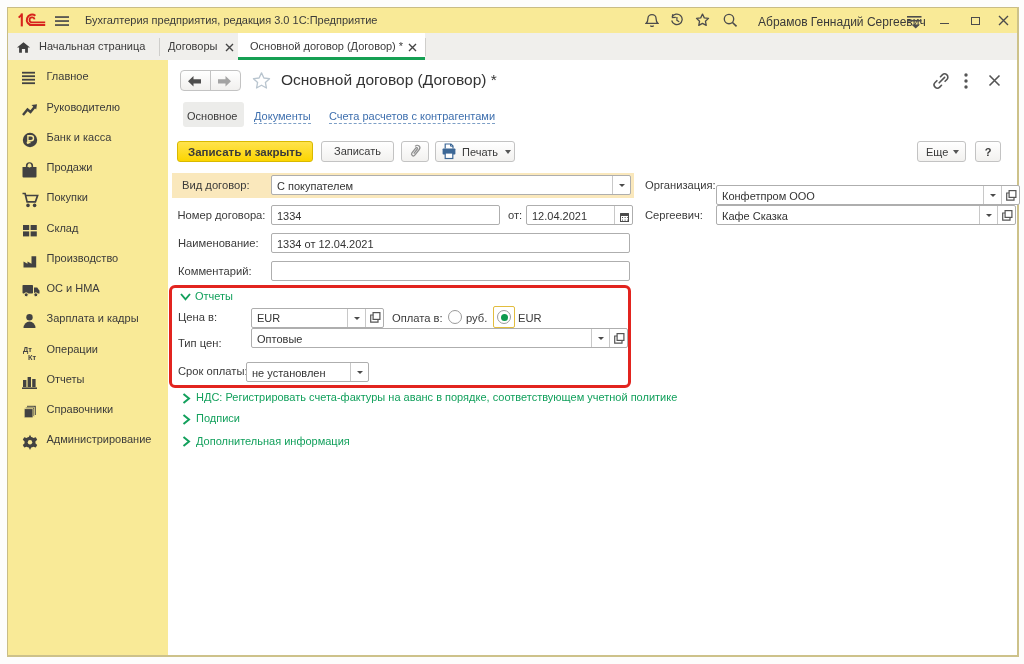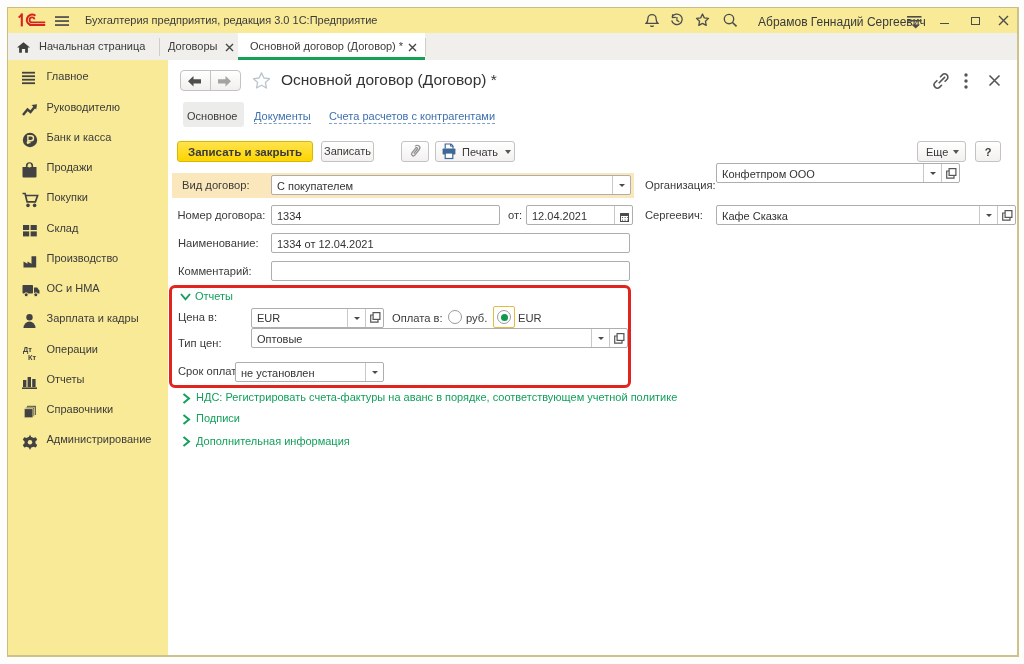--- a/index.html
+++ b/index.html
@@ -236,21 +236,21 @@
   <svg class="abs" style="left:988px;top:74px" width="13" height="13" viewBox="0 0 13 13">
       <path d="M1.5 1.5 L11.5 11.5 M11.5 1.5 L1.5 11.5" stroke="#555" stroke-width="1.6"></path>
     </svg>
 
   <div class="abs" style="left:183px;top:102px;width:61px;height:25px;background:#ececea;border-radius:3px"></div>
   <div class="abs" style="left:187px;top:109.5px;font-size:11px;color:#3a3a3a">Основное</div>
   <div class="abs" style="left:254px;top:109.5px;font-size:11px;color:#3e6fae;border-bottom:1px dashed #7d9fc6;padding-bottom:1px">Документы</div>
   <div class="abs" style="left:329px;top:109.5px;font-size:11px;color:#3e6fae;border-bottom:1px dashed #7d9fc6;padding-bottom:1px">Счета расчетов с контрагентами</div>
 
   <div class="abs" style="left:177px;top:141px;width:136px;height:21px;background:linear-gradient(#ffe34d,#fcd500);border:1px solid #d9b900;border-radius:3px;text-align:center;font-size:11.5px;font-weight:bold;color:#3a3a3a;line-height:21px">Записать и закрыть</div>
-  <div class="btn" style="left:321px;top:141px;width:53px;line-height:19px">Записать</div>
+  <div class="btn" style="left:321px;top:141px;width:73px;line-height:19px">Записать</div>
   <div class="btn" style="left:401px;top:141px;width:28px"></div>
   <svg class="abs" style="left:406px;top:142px" width="18" height="18" viewBox="0 0 18 18">
       <path d="M6.2 5.2 a2.6 2.6 0 0 1 5.2 0 l0 7.2 a1.8 1.8 0 0 1 -3.6 0 l0 -6.4 a0.9 0.9 0 0 1 1.8 0 l0 5.8" fill="none" stroke="#909090" stroke-width="1.3" transform="rotate(38 9 9)"></path>
     </svg>
   <div class="btn" style="left:435px;top:141px;width:80px"></div>
   <svg class="abs" style="left:442px;top:143px" width="14" height="17" viewBox="0 0 14 17">
       <path d="M3.2 5.5 V1 H9 L11 3 V5.5" fill="#fff" stroke="#3c6796" stroke-width="1.2"></path>
       <path d="M8.5 1 V3.2 H11" fill="none" stroke="#3c6796" stroke-width="1"></path>
       <rect x="0.6" y="5.5" width="12.8" height="6" rx="0.8" fill="#3c6796"></rect>
       <rect x="3.2" y="10" width="7.6" height="5.5" fill="#fff" stroke="#3c6796" stroke-width="1.2"></rect>
@@ -259,21 +259,21 @@
   <div class="abs" style="left:505px;top:150px;border-left:3.5px solid transparent;border-right:3.5px solid transparent;border-top:4px solid #555"></div>
   <div class="btn" style="left:917px;top:141px;width:49px"></div>
   <div class="abs" style="left:926px;top:146px;font-size:11px;color:#3a3a3a">Еще</div>
   <div class="abs" style="left:953px;top:150px;border-left:3.5px solid transparent;border-right:3.5px solid transparent;border-top:4px solid #555"></div>
   <div class="btn" style="left:975px;top:141px;width:26px;font-weight:bold;line-height:20px">?</div>
 
   <div class="abs" style="left:172px;top:173px;width:462px;height:25px;background:#fae8bc"></div>
   <div class="lbl" style="left:182px;top:179px">Вид договор:</div>
   <div class="inp" style="left:271px;top:175px;width:360px">С покупателем<span class="dd"></span></div>
   <div class="lbl" style="left:645px;top:179px">Организация:</div>
-  <div class="inp" style="left:716px;top:163px;width:244px">Конфетпром ООО<span class="dd" style="right:18.5px"></span><span class="dd2" style="right:0">
+  <div class="inp" style="left:716px;top:185px;width:304px">Конфетпром ООО<span class="dd" style="right:18.5px"></span><span class="dd2" style="right:0">
         <svg style="position:absolute;left:4px;top:3.5px" width="11" height="11" viewBox="0 0 11 11">
           <rect x="3.1" y="0.6" width="6.8" height="6.8" fill="none" stroke="#555" stroke-width="1.2"></rect>
           <path d="M3.1 3 H0.7 V10.2 H8 V7.9" fill="none" stroke="#555" stroke-width="1.2"></path>
         </svg>
       </span></div>
 
   <div class="lbl" style="left:177.5px;top:209px">Номер договора:</div>
   <div class="inp" style="left:271px;top:205px;width:229px">1334</div>
   <div class="lbl" style="left:508px;top:209px">от:</div>
   <div class="inp" style="left:526px;top:205px;width:107px">12.04.2021<span class="dd cal">
@@ -312,21 +312,21 @@
   <div class="abs" style="left:501px;top:314px;width:7px;height:7px;border-radius:50%;background:#0d9a4d"></div>
   <div class="lbl" style="left:518px;top:311.5px">EUR</div>
   <div class="lbl" style="left:178px;top:337px">Тип цен:</div>
   <div class="inp" style="left:251px;top:328px;width:377px">Оптовые<span class="dd" style="right:18.5px"></span><span class="dd2" style="right:0">
         <svg style="position:absolute;left:4px;top:3.5px" width="11" height="11" viewBox="0 0 11 11">
           <rect x="3.1" y="0.6" width="6.8" height="6.8" fill="none" stroke="#555" stroke-width="1.2"></rect>
           <path d="M3.1 3 H0.7 V10.2 H8 V7.9" fill="none" stroke="#555" stroke-width="1.2"></path>
         </svg>
       </span></div>
   <div class="lbl" style="left:178px;top:364.5px">Срок оплаты:</div>
-  <div class="inp" style="left:235px;top:362px;width:149px">не установлен<span class="dd"></span></div>
+  <div class="inp" style="left:246px;top:362px;width:123px">не установлен<span class="dd"></span></div>
 
   <svg class="abs" style="left:181.5px;top:392.5px" width="9" height="11" viewBox="0 0 9 11">
       <path d="M1.5 1 L7 5.5 L1.5 10" fill="none" stroke="#12a05c" stroke-width="2"></path>
     </svg>
   <div class="glink" style="left:196px;top:390.5px">НДС: Регистрировать счета-фактуры на аванс в порядке, соответствующем учетной политике</div>
   <svg class="abs" style="left:181.5px;top:413.5px" width="9" height="11" viewBox="0 0 9 11">
       <path d="M1.5 1 L7 5.5 L1.5 10" fill="none" stroke="#12a05c" stroke-width="2"></path>
     </svg>
   <div class="glink" style="left:196px;top:412px">Подписи</div>
   <svg class="abs" style="left:181.5px;top:436px" width="9" height="11" viewBox="0 0 9 11">

